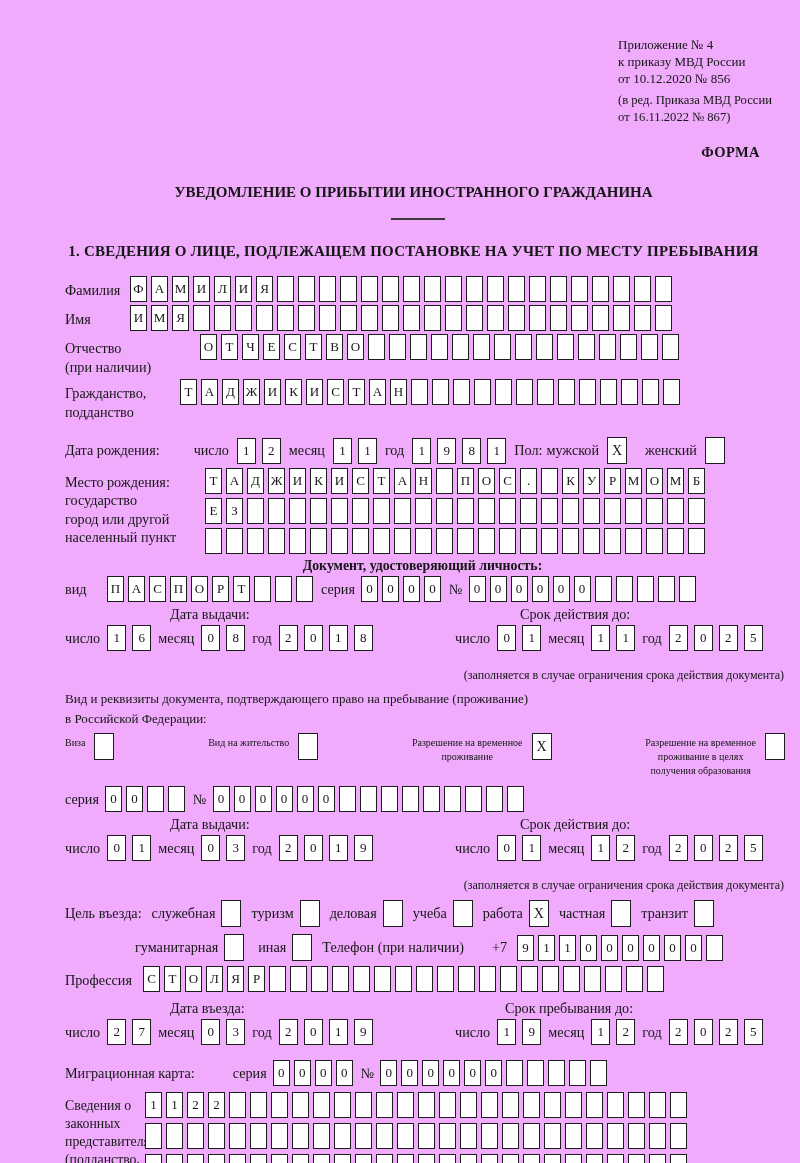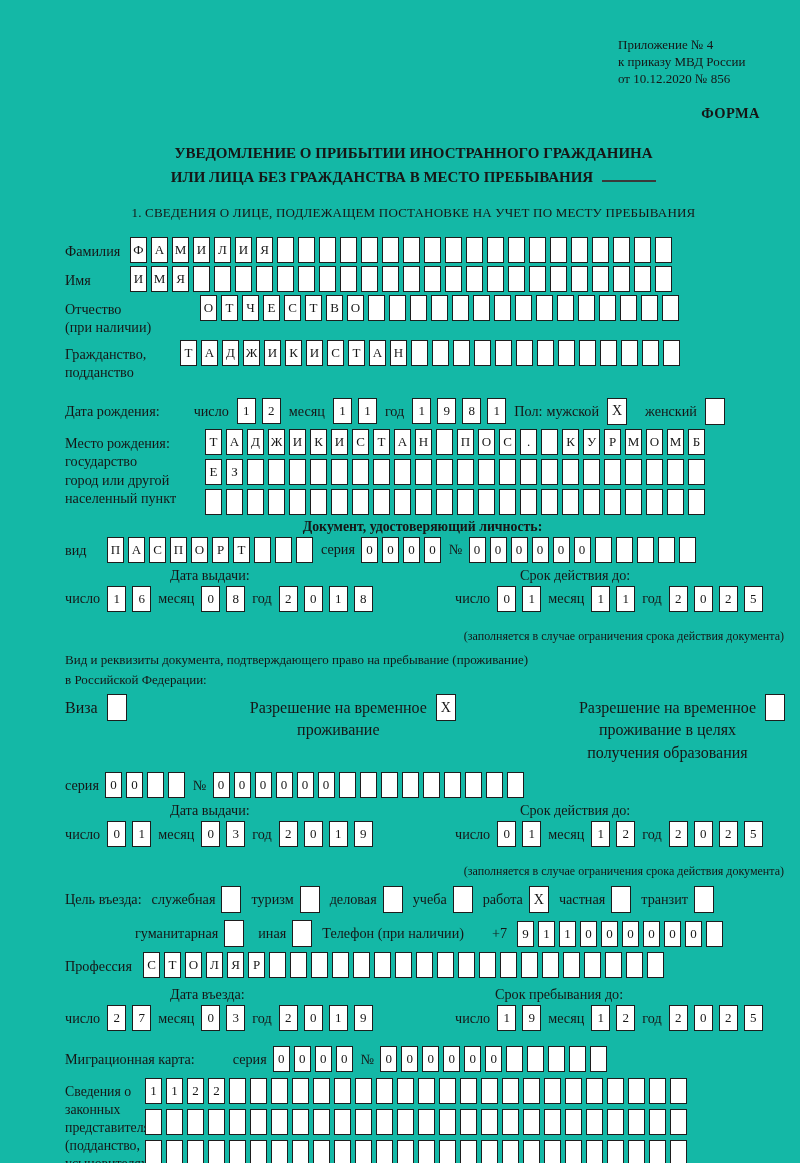--- a/index.html
+++ b/index.html
@@ -1,67 +1,71 @@
 <!DOCTYPE html>
 <html><head>
 <meta charset="utf-8">
 <style>
   *{box-sizing:border-box;margin:0;padding:0}
   html,body{background:#e8e8e8}
   body{font-family:"Liberation Serif","DejaVu Serif",serif;color:#161616}
-  .page{position:relative;width:800px;height:1163px;background:#14b8a6;margin:0 auto;
+  .page{position:relative;width:800px;height:1163px;background:#f0abfc;margin:0 auto;
         padding:36px 10px 0 65px;overflow:hidden}
   .hdr{margin-left:553px;font-size:13px;line-height:1.32}
   .hdr .rev{margin-top:5px;font-size:12.6px}
   .forma{text-align:right;padding-right:30px;font-weight:bold;font-size:14.5px;margin-top:18px;letter-spacing:.4px}
   .title{text-align:center;font-weight:bold;font-size:15px;line-height:1.55;margin-top:20px;margin-left:-28px}
   .uline{display:inline-block;width:54px;border-bottom:2.2px solid #3a3a3a;height:13px;margin-left:9px}
-  .sec-h{font-weight:normal;font-size:13px;margin-top:16px;margin-left:-28px;text-align:center;letter-spacing:.2px}
+  .sec-h{font-weight:bold;font-size:15px;margin-top:16px;margin-left:-28px;text-align:center;letter-spacing:.2px}
   .row{display:flex;align-items:flex-start;margin-top:3px}
   .vcen{align-items:center}
   .lbl{font-size:14.2px;line-height:1.3;padding-top:5px;flex:none;white-space:nowrap}
   .cells{display:flex;gap:4px;flex-wrap:nowrap;flex:none}
   .cb{flex:none;width:17px;height:26px;border:1.6px solid #1d1d1d;display:inline-flex;
       align-items:center;justify-content:center;font-size:13px;background:#fff}
   .dcells{gap:6px}
   .dcells .cb{width:19px}
   .checkbox{flex:none;width:20px;height:27px;border:1.6px solid #1d1d1d;display:inline-flex;
       align-items:center;justify-content:center;font-size:14px;background:#fff}
   .center-b{text-align:center;font-weight:bold;font-size:13.8px;margin-top:4px;margin-left:-10px}
   .dhead{position:relative;height:18px;font-size:14.2px;margin-top:4px}
   .dhead span{position:absolute;top:0}
   .drow{position:relative;height:29px;margin-top:1px}
   .dgroup{position:absolute;top:0;display:flex;align-items:center;gap:7px;font-size:14.2px}
   .note-r{text-align:right;padding-right:6px;font-size:12px;margin-top:14px}
   .para{font-size:13px;margin-top:6px;line-height:1.55}
   .opt-row{display:flex;justify-content:space-between;margin-top:4px;width:720px}
   .opt{display:flex;gap:9px;align-items:flex-start}
-  .opt-label{font-size:16px;line-height:1.4;text-align:center;padding-top:3px}
+  .opt-label{font-size:10px;line-height:1.4;text-align:center;padding-top:3px}
   .p-row{display:flex;align-items:center;gap:10px;font-size:14.2px;margin-top:7px}
   .p-item{display:flex;align-items:center;gap:6px}
   .ml8{margin-left:8px}.ml6{margin-left:6px}
 </style>
 </head>
 <body>
 
 <div class="page">
 
   <div class="hdr">
     <div>
         <div>Приложение № 4</div>
         <div>к приказу МВД России</div>
         <div>от 10.12.2020 № 856</div>
       </div>
+    <div class="rev">
+        <div>(в ред. Приказа МВД России</div>
+        <div>от 16.11.2022 № 867)</div>
+      </div>
   </div>
   <div class="forma">ФОРМА</div>
 
   <div class="title">
     <div>УВЕДОМЛЕНИЕ О ПРИБЫТИИ ИНОСТРАННОГО ГРАЖДАНИНА</div>
     <div>
-      <span>ИЛИ ЛИЦА БЕЗ ГРАЖДАНСТВА В МЕСТО ПРЕБЫВАНИЯ</span><span class="uline"></span>
+      <span class="uline"></span>
     </div>
   </div>
 
   <div class="sec-h">1. СВЕДЕНИЯ О ЛИЦЕ, ПОДЛЕЖАЩЕМ ПОСТАНОВКЕ НА УЧЕТ ПО МЕСТУ ПРЕБЫВАНИЯ</div>
 
   <div class="row" style="margin-top:16px">
     <div class="lbl" style="width:65px">Фамилия</div>
     <div class="cells">
         <span class="cb">Ф</span>
         <span class="cb">А</span>
@@ -394,20 +398,26 @@
   </div>
   <div class="opt-row">
     <div class="opt">
       <div class="opt-label">
           <div>Виза</div>
         </div>
       <span class="checkbox"></span>
     </div>
     <div class="opt">
       <div class="opt-label">
+          <div>Вид на жительство</div>
+        </div>
+      <span class="checkbox"></span>
+    </div>
+    <div class="opt">
+      <div class="opt-label">
           <div>Разрешение на временное</div>
           <div>проживание</div>
         </div>
       <span class="checkbox">X</span>
     </div>
     <div class="opt">
       <div class="opt-label">
           <div>Разрешение на временное</div>
           <div>проживание в целях</div>
           <div>получения образования</div>
@@ -570,21 +580,21 @@
         <span class="cb"></span>
         <span class="cb"></span>
         <span class="cb"></span>
         <span class="cb"></span>
         <span class="cb"></span>
       </div>
   </div>
 
   <div class="dhead" style="margin-top:8px">
     <span style="left:105px">Дата въезда:</span>
-    <span style="left:430px">Срок пребывания до:</span>
+    <span style="left:440px">Срок пребывания до:</span>
   </div>
   <div class="drow">
     <div class="dgroup" style="left:0">
       <span>число</span>
       <span class="cells dcells">
           <span class="cb">2</span>
           <span class="cb">7</span>
         </span>
       <span>месяц</span>
       <span class="cells dcells">

